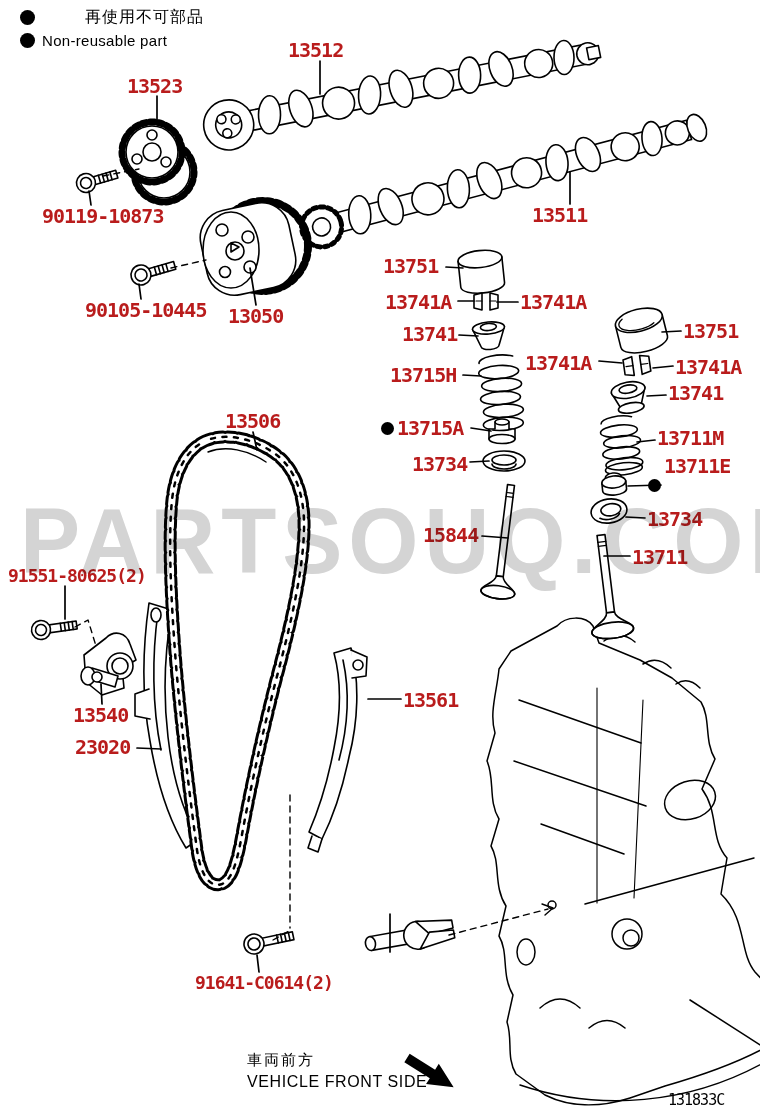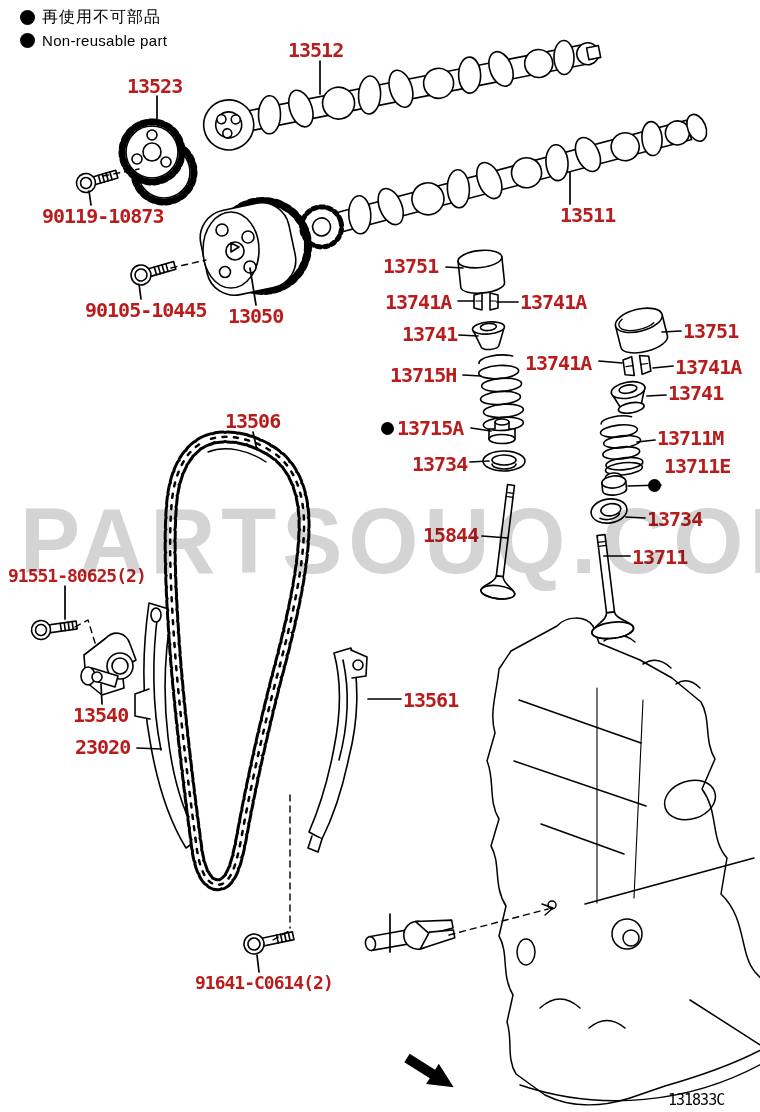--- a/index.html
+++ b/index.html
@@ -6,21 +6,21 @@
   #page{position:relative;width:760px;height:1112px;background:#fff;overflow:hidden;
         font-family:"DejaVu Sans Mono",monospace;}
   #art{position:absolute;left:0;top:0;}
   .callout{position:absolute;font:700 20px "DejaVu Sans Mono",monospace;color:#b91c1c;
            white-space:nowrap;letter-spacing:-1px;line-height:1;}
   .callout.small{font-size:18px;}
   .dot-marker{position:absolute;width:13px;height:13px;border-radius:50%;background:#000;}
   #legend{position:absolute;left:20px;top:9px;color:#000;}
   .legend-row{display:flex;align-items:center;margin-bottom:6px;height:17px;}
   .legend-dot{width:15px;height:15px;border-radius:50%;background:#000;margin-right:7px;flex:0 0 auto;}
-  .legend-jp{font:400 16px "Liberation Sans",sans-serif;letter-spacing:1px;}
+  .legend-jp{font:400 16px "Liberation Sans",sans-serif;letter-spacing:1px;margin-left:43px;}
   .legend-en{font:400 15px "Liberation Sans",sans-serif;letter-spacing:0.3px;}
   #refer-note{position:absolute;left:345px;top:851px;font:700 19px "DejaVu Sans Mono",monospace;
               line-height:22px;color:#000;letter-spacing:-1px;}
   #refer-note .pnc{font-size:17px;margin-left:2px;}
   #front-marker{position:absolute;left:247px;top:1051px;color:#000;}
   #front-marker .jp{font:400 15px "Liberation Sans",sans-serif;letter-spacing:2px;}
   #front-marker .en{font:400 16px "Liberation Sans",sans-serif;letter-spacing:0.6px;margin-top:3px;}
   #figure-code{position:absolute;left:668px;top:1091px;font:400 15px "DejaVu Sans Mono",monospace;
                letter-spacing:-1px;color:#000;}
   #watermark{position:absolute;left:20px;top:496px;font:700 92px "Liberation Sans",sans-serif;
@@ -335,21 +335,21 @@
       <span class="legend-dot"></span>
       <span class="legend-en">Non-reusable part</span>
     </div>
   </div>
 
   <div class="callout" style="left:288px;top:40px">13512</div>
   <div class="callout" style="left:127px;top:76px">13523</div>
   <div class="callout" style="left:42px;top:206px">90119-10873</div>
   <div class="callout" style="left:85px;top:300px">90105-10445</div>
   <div class="callout" style="left:228px;top:306px">13050</div>
-  <div class="callout" style="left:560px;top:205px">13511</div>
+  <div class="callout" style="left:532px;top:205px">13511</div>
   <div class="callout" style="left:383px;top:256px">13751</div>
   <div class="callout" style="left:385px;top:292px">13741A</div>
   <div class="callout" style="left:520px;top:292px">13741A</div>
   <div class="callout" style="left:402px;top:324px">13741</div>
   <div class="callout" style="left:390px;top:365px">13715H</div>
   <div class="callout" style="left:525px;top:353px">13741A</div>
   <div class="callout" style="left:683px;top:321px">13751</div>
   <div class="callout" style="left:675px;top:357px">13741A</div>
   <div class="callout" style="left:668px;top:383px">13741</div>
   <div class="callout" style="left:397px;top:418px">13715A</div>
@@ -363,18 +363,22 @@
   <div class="callout small" style="left:8px;top:567px">91551-80625(2)</div>
   <div class="callout" style="left:73px;top:705px">13540</div>
   <div class="callout" style="left:75px;top:737px">23020</div>
   <div class="callout" style="left:403px;top:690px">13561</div>
   <div class="callout small" style="left:195px;top:974px">91641-C0614(2)</div>
 
   <div class="dot-marker" style="left:381px;top:422px"></div>
   <div class="dot-marker" style="left:648px;top:479px"></div>
 
 
+  <div id="front-marker">
+    <div class="jp">車両前方</div>
+    <div class="en">VEHICLE FRONT SIDE</div>
+  </div>
 
   <div id="figure-code">131833C</div>
 
   <div id="watermark">PARTSOUQ.COM</div>
 
 </div>
 
 </body></html>

